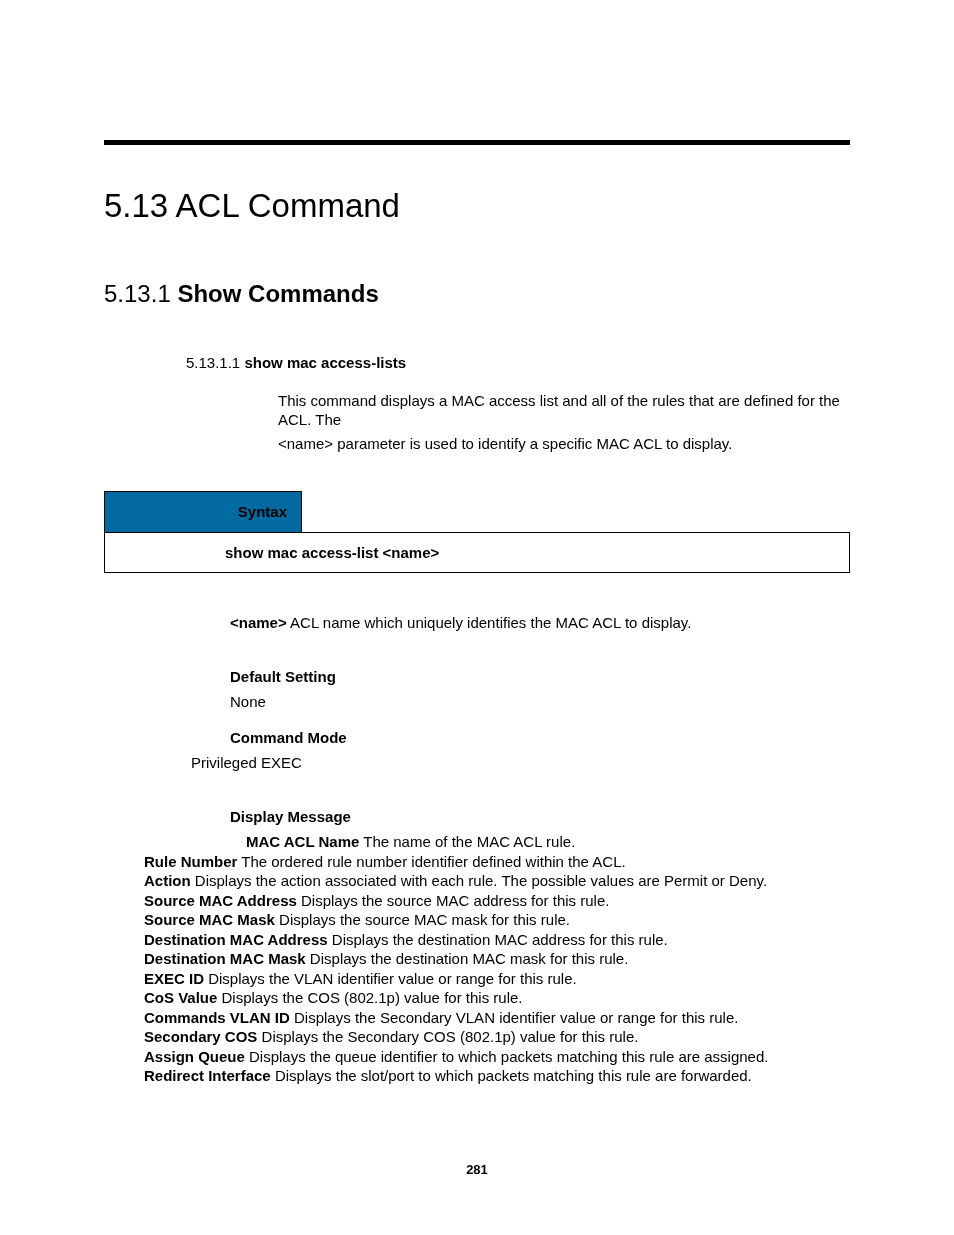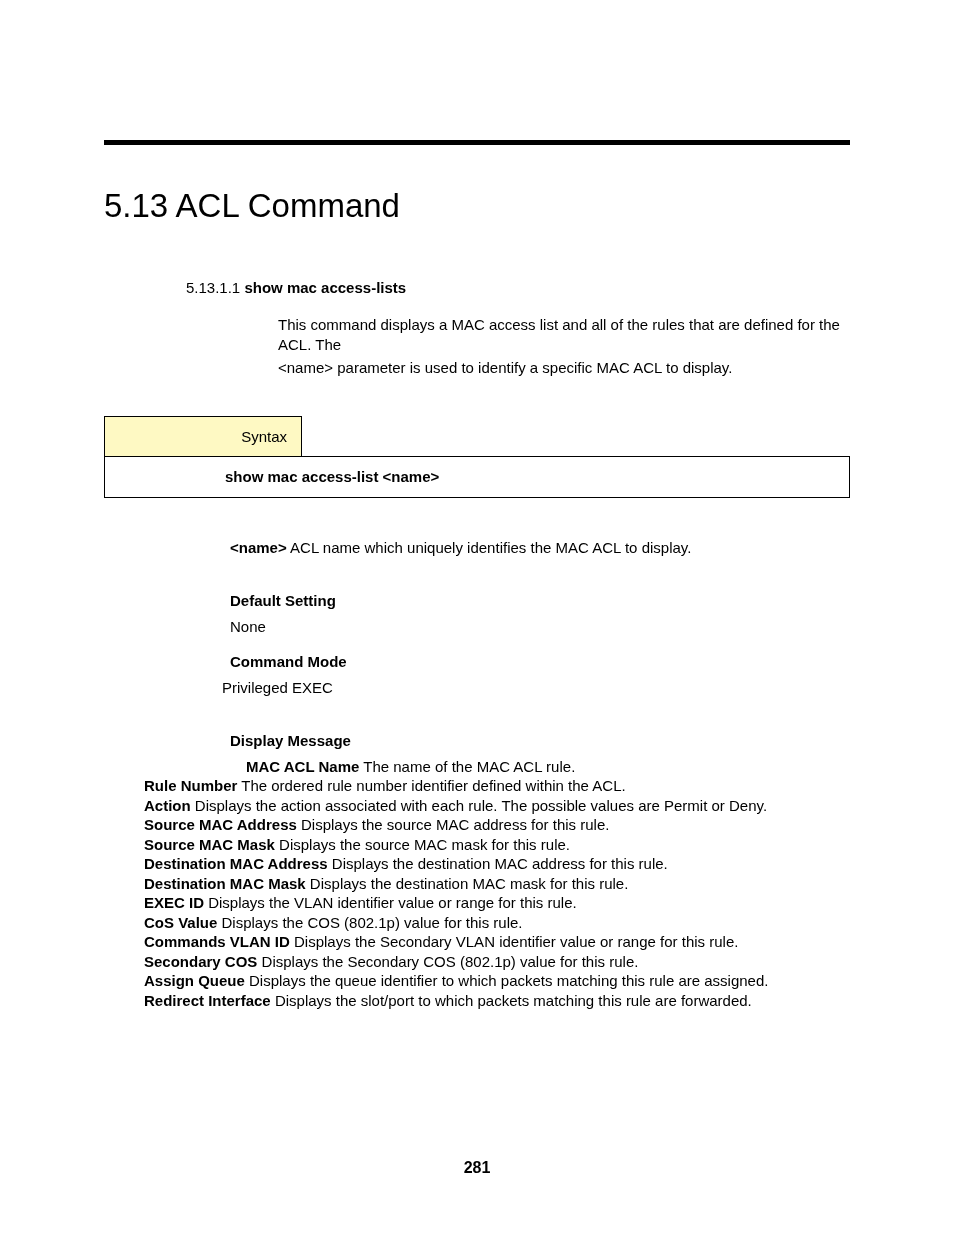--- a/index.html
+++ b/index.html
@@ -50,24 +50,24 @@
     border-collapse: collapse;
     width: 100%;
     margin-bottom: 40px;
   }
   .syntax-table td {
     border: 1px solid #000;
     padding: 10px 14px;
     vertical-align: middle;
   }
   .syntax-header {
-    background: #fef9c3;
+    background: #0369a1;
     width: 168px;
     text-align: right;
-    font-weight: normal;
+    font-weight: bold;
   }
   .syntax-header-right {
     border-left: none !important;
     border-right: 1px solid #000;
   }
   .syntax-body {
     font-weight: bold;
     padding-left: 120px !important;
   }
   .name-param {
@@ -77,47 +77,50 @@
   .subhead {
     font-weight: bold;
     margin-left: 126px;
     margin-bottom: 6px;
   }
   .subval {
     margin-left: 126px;
     margin-bottom: 16px;
   }
   .indented-val {
-    margin-left: 118px;
+    margin-left: 87px;
     margin-bottom: 34px;
   }
   .msg-block {
     margin-left: 40px;
     margin-top: 4px;
   }
   .msg-line { margin-bottom: 0px; line-height: 1.3; }
   .msg-first { margin-left: 102px; }
   .b { font-weight: bold; }
   .page-num {
     text-align: center;
     font-weight: bold;
-    font-size: 16px;
+    font-size: 13px;
     position: absolute;
     bottom: 56px;
     left: 0; right: 0;
   }
 </style>
 </head>
 <body>
 
 <div class="page">
   <div class="top-rule"></div>
 
   <h1>5.13 ACL Command</h1>
 
+  <h2>
+    <span>5.13.1 </span><span class="bold">Show Commands</span>
+  </h2>
 
   <h3>
     <span>5.13.1.1 </span><span class="bold">show mac access-lists</span>
   </h3>
 
   <div class="indent1 block-gap">
     <div class="para">This command displays a MAC access list and all of the rules that are defined for the ACL. The</div>
     <div class="para">&lt;name&gt; parameter is used to identify a specific MAC ACL to display.</div>
   </div>
 

